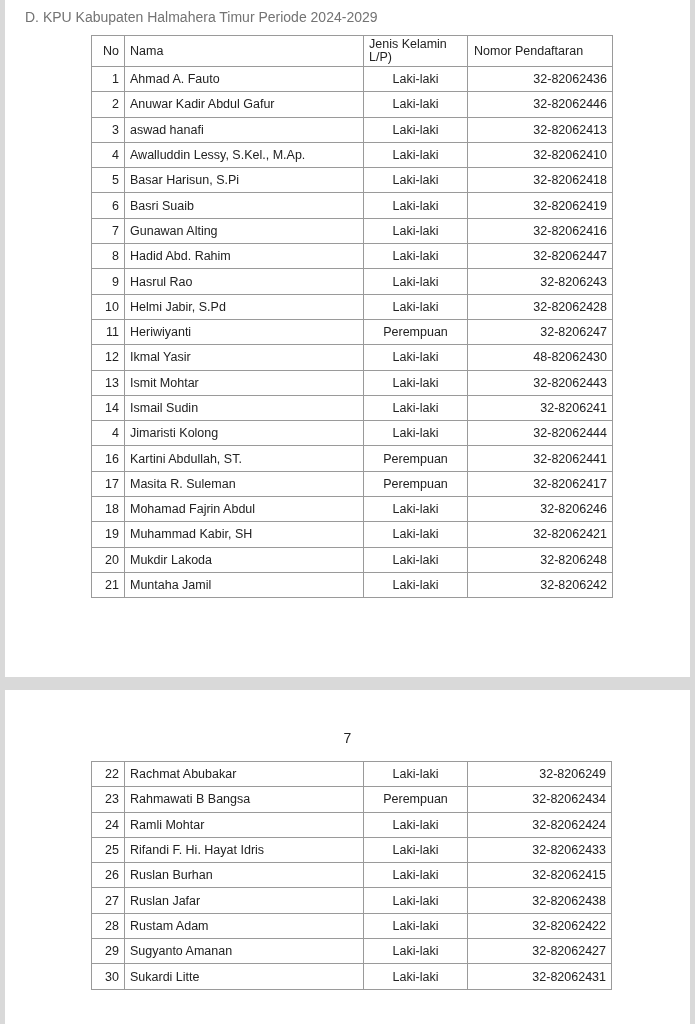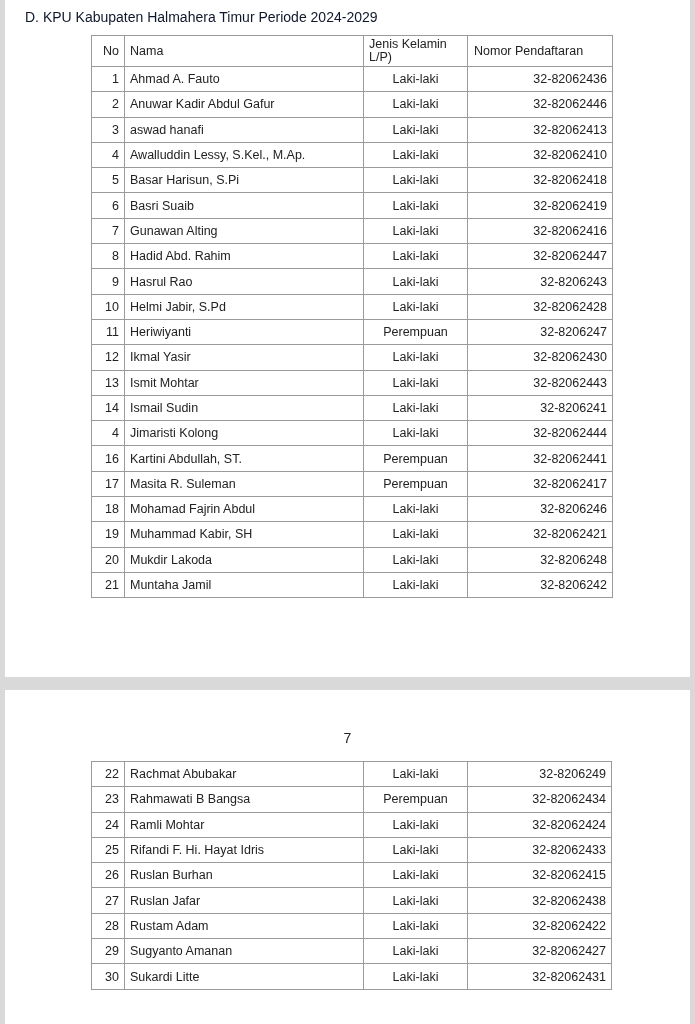--- a/index.html
+++ b/index.html
@@ -9,21 +9,21 @@
     font-family:"Liberation Sans", sans-serif;
     color:#222;
     position:relative;
   }
   .page {
     position:absolute; left:5px; width:685px; background:#fff;
   }
   #page1 { top:0; height:677px; }
   #page2 { top:690px; height:334px; }
   .section-title {
-    position:absolute; left:20px; top:9px; font-size:14px; color:#0f172a;
+    position:absolute; left:20px; top:9px; font-size:14px; color:#737373;
   }
   .page-number {
     position:absolute; left:0; width:685px; text-align:center; top:40px; font-size:14px;
   }
   table {
     position:absolute; left:86px; border-collapse:collapse;
     font-size:12.5px; table-layout:fixed;
   }
   #t1 { top:35px; }
   #t2 { top:71px; }
@@ -119,21 +119,21 @@
         <tr>
           <td class="c-no">11</td>
           <td class="c-name">Heriwiyanti</td>
           <td class="c-jk">Perempuan</td>
           <td class="c-nomor">32-8206247</td>
         </tr>
         <tr>
           <td class="c-no">12</td>
           <td class="c-name">Ikmal Yasir</td>
           <td class="c-jk">Laki-laki</td>
-          <td class="c-nomor">32-82062430</td>
+          <td class="c-nomor">48-82062430</td>
         </tr>
         <tr>
           <td class="c-no">13</td>
           <td class="c-name">Ismit Mohtar</td>
           <td class="c-jk">Laki-laki</td>
           <td class="c-nomor">32-82062443</td>
         </tr>
         <tr>
           <td class="c-no">14</td>
           <td class="c-name">Ismail Sudin</td>

